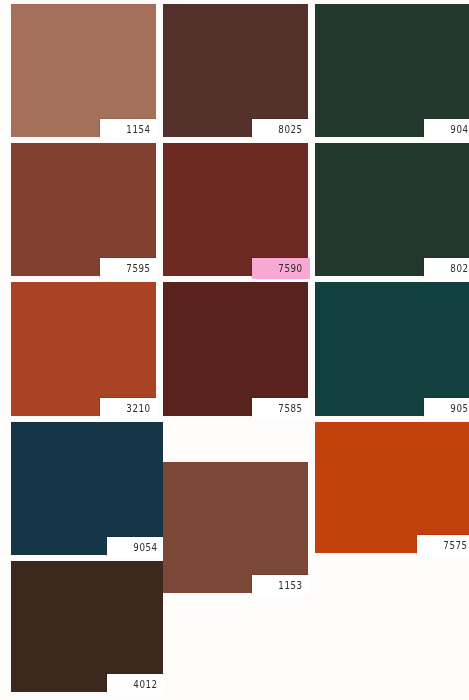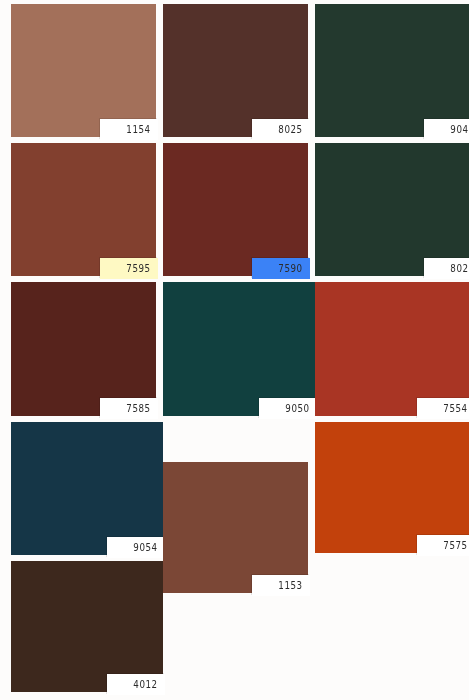--- a/index.html
+++ b/index.html
@@ -98,57 +98,57 @@
     </div>
     <div class="swatch-cell col-3 row-1">
       <div class="swatch-color" style="background: rgb(35, 57, 46);">
         <div class="swatch-label" style="background: rgb(255, 255, 255);">
           <span class="swatch-code" style="color: rgb(43, 43, 43);">9048</span>
         </div>
       </div>
     </div>
     <div class="swatch-cell col-1 row-2">
       <div class="swatch-color" style="background: rgb(130, 64, 47);">
-        <div class="swatch-label" style="background: #fef9c3;">
+        <div class="swatch-label" style="background: #ffffff;">
           <span class="swatch-code" style="color: rgb(43, 43, 43);">7595</span>
         </div>
       </div>
     </div>
     <div class="swatch-cell col-2 row-2">
       <div class="swatch-color" style="background: rgb(107, 41, 34);">
-        <div class="swatch-label" style="background: #3b82f6;">
+        <div class="swatch-label" style="background: #f9a8d4;">
           <span class="swatch-code" style="color: rgb(43, 43, 43);">7590</span>
         </div>
       </div>
     </div>
     <div class="swatch-cell col-3 row-2">
       <div class="swatch-color" style="background: rgb(34, 56, 45);">
         <div class="swatch-label" style="background: rgb(255, 255, 255);">
           <span class="swatch-code" style="color: rgb(43, 43, 43);">8022</span>
+        </div>
+      </div>
+    </div>
+    <div class="swatch-cell col-1 row-3">
+      <div class="swatch-color" style="background: rgb(168, 68, 36);">
+        <div class="swatch-label" style="background: rgb(255, 255, 255);">
+          <span class="swatch-code" style="color: rgb(43, 43, 43);">3210</span>
         </div>
       </div>
     </div>
     <div class="swatch-cell col-2 row-3">
       <div class="swatch-color" style="background: rgb(87, 35, 28);">
         <div class="swatch-label" style="background: rgb(255, 255, 255); padding-left: 20px;">
           <span class="swatch-code" style="color: rgb(43, 43, 43);">7585</span>
         </div>
       </div>
     </div>
     <div class="swatch-cell col-3 row-3">
       <div class="swatch-color" style="background: rgb(17, 64, 63);">
         <div class="swatch-label" style="background: rgb(255, 255, 255);">
           <span class="swatch-code" style="color: rgb(43, 43, 43);">9050</span>
-        </div>
-      </div>
-    </div>
-    <div class="swatch-cell col-1 row-4">
-      <div class="swatch-color" style="background: rgb(169, 53, 36);">
-        <div class="swatch-label" style="background: rgb(255, 255, 255);">
-          <span class="swatch-code" style="color: rgb(43, 43, 43);">7554</span>
         </div>
       </div>
     </div>
     <div class="swatch-cell col-3 row-4">
       <div class="swatch-color" style="background: rgb(21, 54, 71);">
         <div class="swatch-label" style="background: rgb(255, 255, 255);">
           <span class="swatch-code" style="color: rgb(43, 43, 43);">9054</span>
         </div>
       </div>
     </div>

